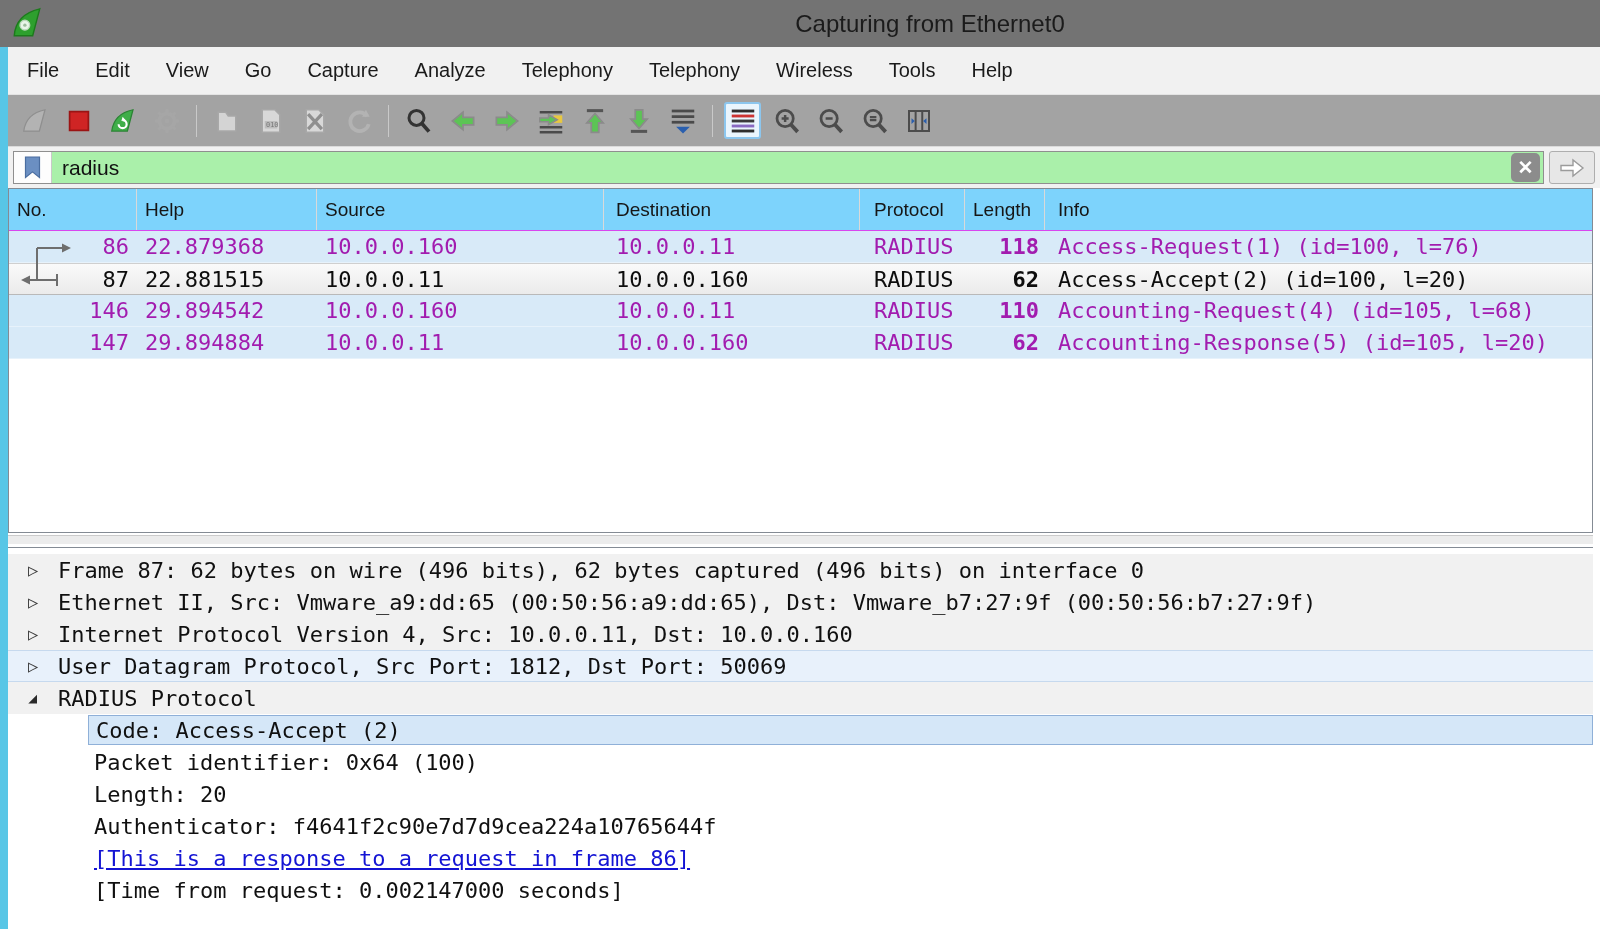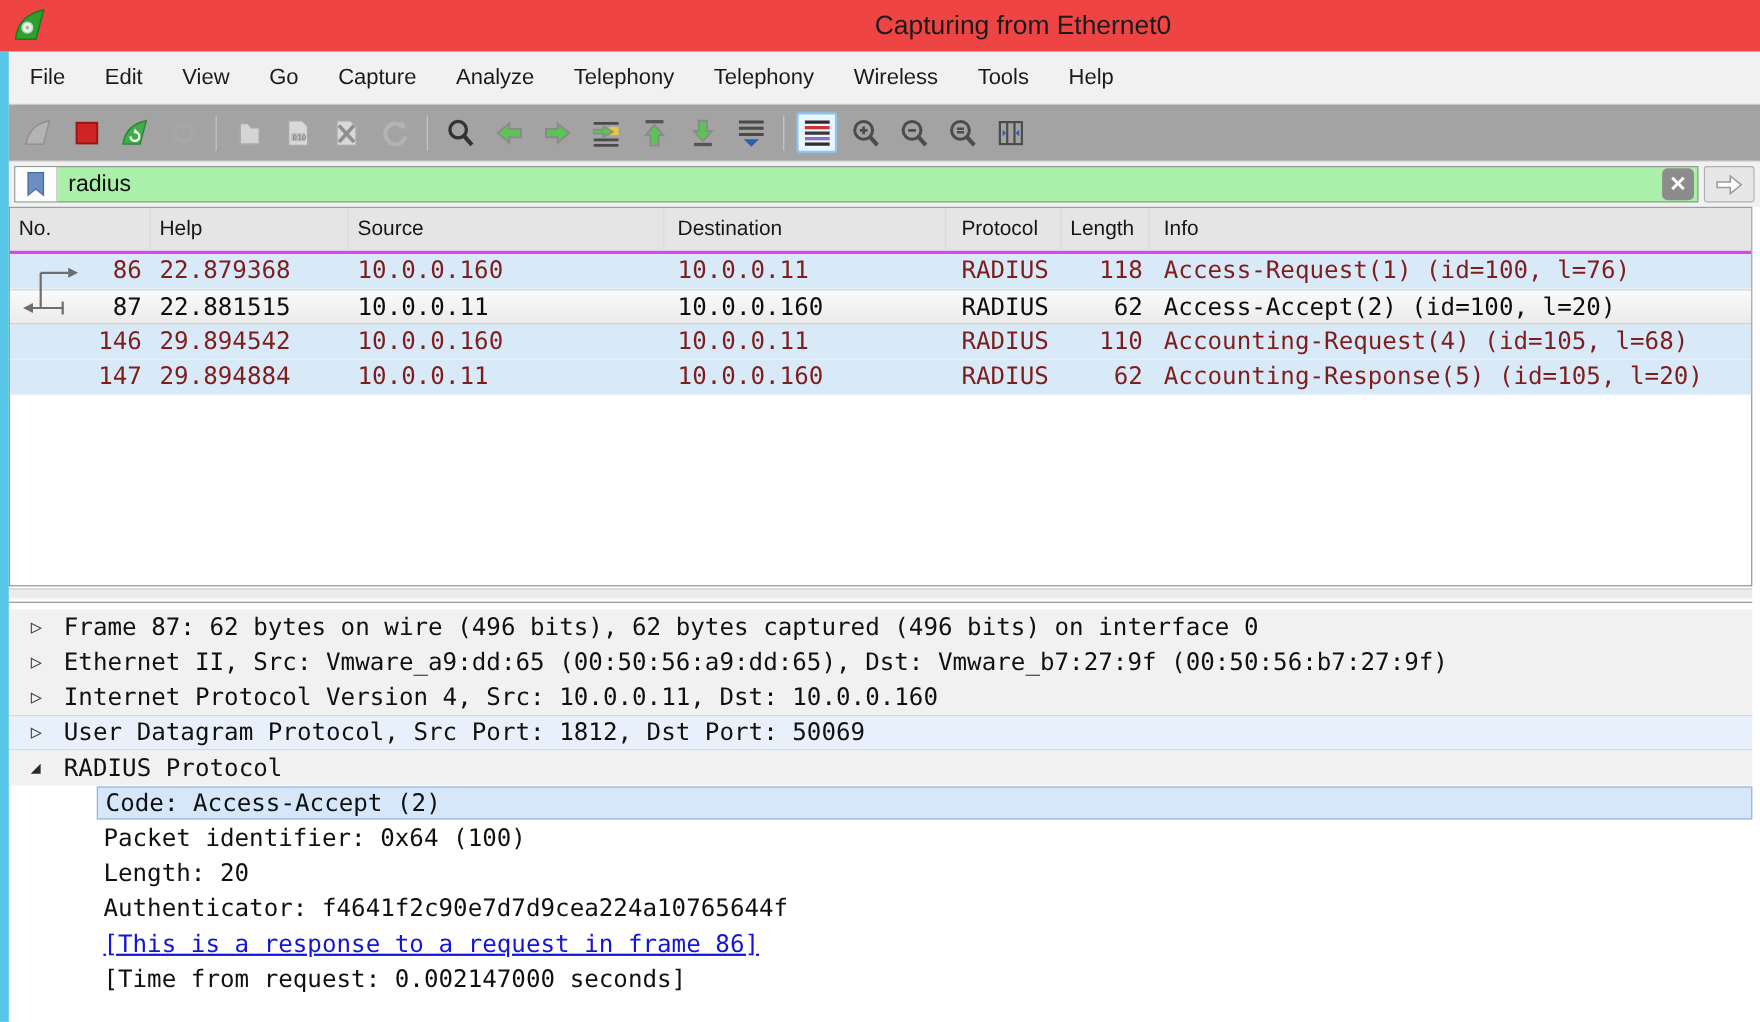--- a/index.html
+++ b/index.html
@@ -2,21 +2,21 @@
 <html><head>
 <meta charset="utf-8">
 <style>
   * { margin:0; padding:0; box-sizing:border-box; }
   html,body { width:1600px; height:929px; overflow:hidden; background:#fff;
               font-family:"Liberation Sans", sans-serif; }
   .window { position:relative; width:1600px; height:929px; background:#fff; }
 
   
   .titlebar { position:absolute; left:0; top:0; width:1600px; height:47px;
-              background:#ef4444; display:flex; align-items:center; }
+              background:#737373; display:flex; align-items:center; }
   .app-icon { position:absolute; left:10px; top:5px; width:34px; height:36px; }
   .title { position:absolute; left:260px; right:0; top:0; height:47px;
            display:flex; align-items:center; justify-content:center;
            font-size:24px; color:#1b1b1b; }
   .left-edge { position:absolute; left:0; top:47px; width:8px; height:882px;
                background:#58c6e6; z-index:30; }
 
   
   .menubar { position:absolute; left:8px; top:47px; width:1592px; height:48px;
              background:#f1f1f1; display:flex; align-items:flex-start; padding-left:1px;
@@ -47,31 +47,31 @@
                color:#fff; font-size:19px; font-weight:bold; display:flex;
                align-items:center; justify-content:center; }
   .apply-btn { width:46px; height:33px; margin-left:5px; background:#e7e7e7;
                border:1px solid #aeaeae; border-radius:3px; display:flex;
                align-items:center; justify-content:center; }
 
   
   .packet-pane { position:absolute; left:8px; top:188px; width:1585px; height:345px;
                  background:#fff; border:1px solid #848b94; }
   .pgrid { display:grid; grid-template-columns:128px 180px 287px 256px 105px 80px 1fr; }
-  .phead { height:42px; background:#e5e5e5; border-bottom:3px solid #d946ef; }
+  .phead { height:42px; background:#7dd3fc; border-bottom:1px solid #d946ef; }
   .phead .hcell { font-size:19px; color:#161616; display:flex; align-items:center;
                   border-right:1px solid #d9d9d9; padding-left:8px; }
   .phead .hcell.c4 { padding-left:12px; } .phead .hcell.c5 { padding-left:14px; }
   .phead .hcell.c7 { border-right:none; padding-left:13px; }
   .prow { height:32px; font-family:"DejaVu Sans Mono", monospace; font-size:22px;
-          color:#7f1d1d; cursor:default; position:relative; }
+          color:#a21caf; cursor:default; position:relative; }
   .prow .cell { line-height:31px; white-space:pre; overflow:hidden; padding-left:8px; }
   .prow .c1 { text-align:right; padding-right:8px; padding-left:0; }
   .prow .c4 { padding-left:12px; } .prow .c5 { padding-left:14px; }
-  .prow .c6 { text-align:right; padding-right:6px; } .prow .c7 { padding-left:13px; }
+  .prow .c6 { text-align:right; padding-right:6px;font-weight:bold; } .prow .c7 { padding-left:13px; }
   .prow.blue { background:#d8eaf8; border-bottom:1px solid #e7f2fb; }
   .prow.sel  { background:linear-gradient(#fafafa,#ebebeb); color:#0d0d0d;
                border-top:1px solid #cfcfcf; border-bottom:1px solid #b9b9b9; }
   .related-overlay { position:absolute; left:6px; top:43px; width:70px; height:64px;
                      z-index:5; pointer-events:none; }
 
   
   .splitter { position:absolute; left:8px; top:535px; width:1585px; height:10px;
               background:#ececec; border-top:1px solid #cbcbcb; border-bottom:1px solid #fff; }
 

